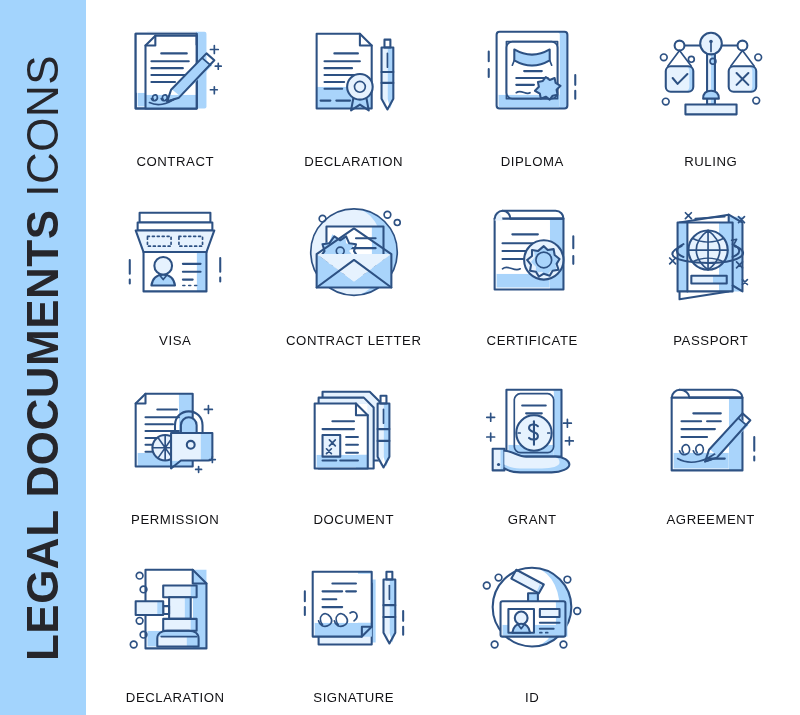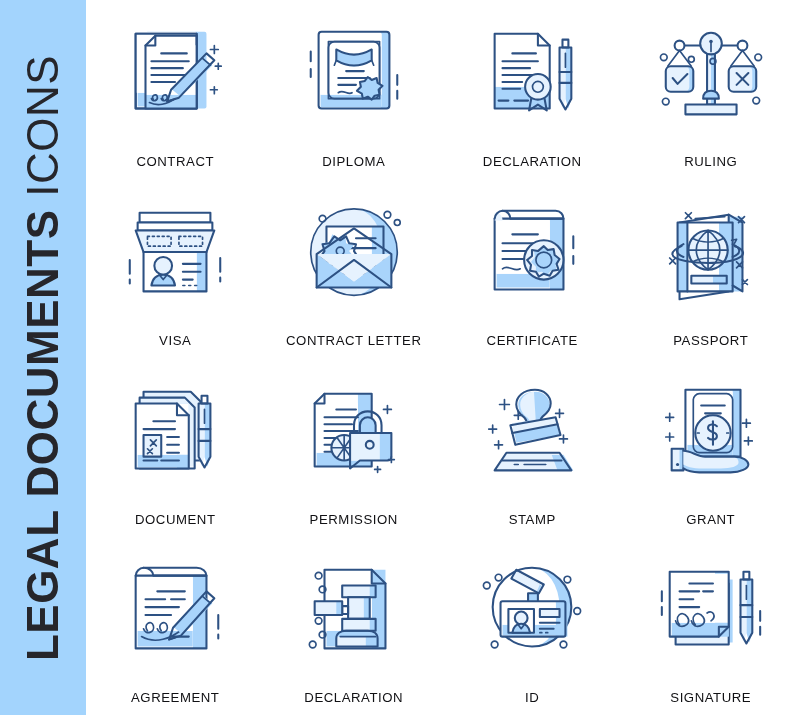--- a/index.html
+++ b/index.html
@@ -132,63 +132,63 @@
           <path class="s-thin" d="M52 85l6-2"></path>
           <path class="s-thin" d="M100 28v8M104 32h-8M104 46v6M107 49h-6M100 70v7M103 73h-7"></path>
         </svg>
       </div>
       <div class="cell-label">CONTRACT</div>
     </div>
 
     <div class="cell">
       <div class="icon-box">
         <svg viewBox="0 0 120 120">
-          <rect class="f-mid" x="24" y="14" width="72" height="78" rx="3"></rect>
-          <rect class="f-white" x="24" y="14" width="64" height="78" rx="3"></rect>
-          <rect class="f-mid" x="26" y="78" width="62" height="13"></rect>
-          <rect class="f-white" x="26" y="16" width="62" height="62"></rect>
-          <rect class="s" x="24" y="14" width="72" height="78" rx="3"></rect>
-          <path class="s-thin" d="M34 24h52v58H34z" stroke-dasharray="0"></path>
-          <path class="s-thin" d="M34 30c0-3 3-6 6-6h40c3 0 6 3 6 6v46c0 3-3 6-6 6H40c-3 0-6-3-6-6z"></path>
-          <path class="f-mid" d="M42 32c12 6 24 6 36 0v12c-12 7-24 7-36 0z"></path>
-          <path class="s" d="M42 32c12 7 24 7 36 0v11c-12 7-24 7-36 0z"></path>
-          <path class="s-thin" d="M42 43l-2 5M78 43l2 5"></path>
-          <path class="line" d="M52 54h18M44 61h32M44 68h18"></path>
-          <path class="s-thin" d="M44 76c5-4 10 3 14 0"></path>
-          <path class="f-mid" d="M74 60l4 3 5-2 1 5 5 3-4 4 1 5-5 1-3 4-4-3-5 2-1-5-5-3 4-4-1-5 5-1z"></path>
-          <path class="s" d="M74 60l4 3 5-2 1 5 5 3-4 4 1 5-5 1-3 4-4-3-5 2-1-5-5-3 4-4-1-5 5-1z"></path>
-          <path class="s" d="M16 34v10M16 52v8M104 58v10M104 74v8"></path>
-        </svg>
-      </div>
-      <div class="cell-label">DIPLOMA</div>
-    </div>
-
-    <div class="cell">
-      <div class="icon-box">
-        <svg viewBox="0 0 120 120">
           <path class="f-mid" d="M22 70h56v22H22z"></path>
           <path class="f-white" d="M22 16h44l12 12v42H22z"></path>
           <path class="s" d="M22 16h44l12 12v64H22z"></path>
           <path class="s" d="M66 16v12h12"></path>
           <path class="line" d="M40 36h24M30 44h36M30 51h28M30 58h36M30 65h20M30 72h18"></path>
           <path class="line" d="M26 84h10M42 84h14"></path>
           <path class="f-mid" d="M58 76l8-6 8 6-3 14-5-4-5 4z"></path>
           <path class="s" d="M60 78l-3 16 9-6 9 6-3-16"></path>
           <circle class="f-pale" cx="66" cy="70" r="13"></circle>
           <circle class="s" cx="66" cy="70" r="13"></circle>
           <circle class="s-thin" cx="66" cy="70" r="5.5"></circle>
           <path class="f-mid" d="M94 30h6v52l-3 10-3-10z"></path>
           <path class="f-pale" d="M88 30h6v52l-3 10-3-10z"></path>
           <path class="s" d="M88 30h12v52l-6 11-6-11z"></path>
           <path class="s" d="M88 55h12M88 66h12"></path>
           <path class="s" d="M91 22h6v8h-6z"></path>
           <path class="s-thin" d="M94 36v14"></path>
         </svg>
       </div>
       <div class="cell-label">DECLARATION</div>
+    </div>
+
+    <div class="cell">
+      <div class="icon-box">
+        <svg viewBox="0 0 120 120">
+          <rect class="f-mid" x="24" y="14" width="72" height="78" rx="3"></rect>
+          <rect class="f-white" x="24" y="14" width="64" height="78" rx="3"></rect>
+          <rect class="f-mid" x="26" y="78" width="62" height="13"></rect>
+          <rect class="f-white" x="26" y="16" width="62" height="62"></rect>
+          <rect class="s" x="24" y="14" width="72" height="78" rx="3"></rect>
+          <path class="s-thin" d="M34 24h52v58H34z" stroke-dasharray="0"></path>
+          <path class="s-thin" d="M34 30c0-3 3-6 6-6h40c3 0 6 3 6 6v46c0 3-3 6-6 6H40c-3 0-6-3-6-6z"></path>
+          <path class="f-mid" d="M42 32c12 6 24 6 36 0v12c-12 7-24 7-36 0z"></path>
+          <path class="s" d="M42 32c12 7 24 7 36 0v11c-12 7-24 7-36 0z"></path>
+          <path class="s-thin" d="M42 43l-2 5M78 43l2 5"></path>
+          <path class="line" d="M52 54h18M44 61h32M44 68h18"></path>
+          <path class="s-thin" d="M44 76c5-4 10 3 14 0"></path>
+          <path class="f-mid" d="M74 60l4 3 5-2 1 5 5 3-4 4 1 5-5 1-3 4-4-3-5 2-1-5-5-3 4-4-1-5 5-1z"></path>
+          <path class="s" d="M74 60l4 3 5-2 1 5 5 3-4 4 1 5-5 1-3 4-4-3-5 2-1-5-5-3 4-4-1-5 5-1z"></path>
+          <path class="s" d="M16 34v10M16 52v8M104 58v10M104 74v8"></path>
+        </svg>
+      </div>
+      <div class="cell-label">DIPLOMA</div>
     </div>
 
     <div class="cell">
       <div class="icon-box">
         <svg viewBox="0 0 120 120">
           <path class="f-mid" d="M56 30h8v58h-8z"></path>
           <path class="f-pale" d="M56 30h4v58h-4z"></path>
           <path class="s" d="M56 30h8v58h-8z"></path>
           <path class="s" d="M26 28h68"></path>
           <circle class="f-pale" cx="60" cy="26" r="11"></circle>
@@ -331,20 +331,49 @@
           <path class="s" d="M40 80h36v8H40z" rx="4"></path>
           <path class="s-thin" d="M34 16l6 6M40 16l-6 6M88 20l6 6M94 20l-6 6M18 62l6 6M24 62l-6 6M86 66l6 6M92 66l-6 6M92 84l5 5M97 84l-5 5"></path>
         </svg>
       </div>
       <div class="cell-label">PASSPORT</div>
     </div>
 
     <div class="cell">
       <div class="icon-box">
         <svg viewBox="0 0 120 120">
+          <path class="f-mid" d="M64 18h14v74H64z"></path>
+          <path class="f-white" d="M20 28h44v64H20z"></path>
+          <path class="f-mid" d="M22 78h56v14H22z"></path>
+          <path class="f-white" d="M22 28h42v50H22z"></path>
+          <path class="s" d="M20 28l10-10h48v74H20z"></path>
+          <path class="s" d="M30 18v10H20"></path>
+          <path class="line" d="M42 34h20M30 42h34M30 49h28M30 56h34M30 63h24M30 70h12M30 77h8"></path>
+          <circle class="f-pale" cx="50" cy="73" r="13"></circle>
+          <circle class="s" cx="50" cy="73" r="13"></circle>
+          <path class="s-thin" d="M50 61v24M38 73h24M43 63l14 20M57 63L43 83"></path>
+          <path class="s" d="M60 58v-8c0-8 6-14 14-14s14 6 14 14v8" fill="#ffffff"></path>
+          <path class="f-mid" d="M66 50c0-5 4-8 8-8s8 3 8 8v8h-6v-8c0-2-1-3-2-3s-2 1-2 3v8h-6z"></path>
+          <path class="s" d="M66 58v-8c0-5 4-8 8-8s8 3 8 8v8"></path>
+          <rect class="f-mid" x="82" y="58" width="16" height="28" rx="3"></rect>
+          <rect class="f-pale" x="56" y="58" width="26" height="28"></rect>
+          <path class="f-pale" d="M56 58h42v28H56z"></path>
+          <path class="f-mid" d="M86 58h12v28H86z"></path>
+          <path class="f-pale" d="M56 58h30v28H56z"></path>
+          <path class="s" d="M56 58h42v24a4 4 0 0 1-4 4H66l-10 8z"></path>
+          <circle class="s" cx="76" cy="70" r="4"></circle>
+          <path class="s-thin" d="M94 30v8M98 34h-8M98 82v6M101 85h-6M84 92v6M87 95h-6"></path>
+        </svg>
+      </div>
+      <div class="cell-label">PERMISSION</div>
+    </div>
+
+    <div class="cell">
+      <div class="icon-box">
+        <svg viewBox="0 0 120 120">
           <path class="f-pale" d="M28 16h48l10 10v60H28z"></path>
           <path class="s" d="M28 16h48l10 10v60H28z"></path>
           <path class="f-pale" d="M24 22h46l10 10v60H24z"></path>
           <path class="s" d="M24 22h46l10 10v62H24z"></path>
           <path class="f-mid" d="M62 28h12v66H62z"></path>
           <path class="f-white" d="M20 28h42v66H20z"></path>
           <path class="f-mid" d="M22 80h52v13H22z"></path>
           <path class="f-white" d="M20 28h54v52H20z"></path>
           <path class="s" d="M20 28h42l12 12v54H20z"></path>
           <path class="s" d="M62 28v12h12"></path>
@@ -358,69 +387,20 @@
           <path class="f-pale" d="M84 28h6v54l-3 10-3-10z"></path>
           <path class="s" d="M84 28h12v54l-6 11-6-11z"></path>
           <path class="s" d="M84 54h12M84 66h12"></path>
           <path class="s" d="M87 20h6v8h-6z"></path>
           <path class="s-thin" d="M90 34v14"></path>
         </svg>
       </div>
       <div class="cell-label">DOCUMENT</div>
     </div>
 
-    <div class="cell">
-      <div class="icon-box">
-        <svg viewBox="0 0 120 120">
-          <path class="f-mid" d="M64 18h14v74H64z"></path>
-          <path class="f-white" d="M20 28h44v64H20z"></path>
-          <path class="f-mid" d="M22 78h56v14H22z"></path>
-          <path class="f-white" d="M22 28h42v50H22z"></path>
-          <path class="s" d="M20 28l10-10h48v74H20z"></path>
-          <path class="s" d="M30 18v10H20"></path>
-          <path class="line" d="M42 34h20M30 42h34M30 49h28M30 56h34M30 63h24M30 70h12M30 77h8"></path>
-          <circle class="f-pale" cx="50" cy="73" r="13"></circle>
-          <circle class="s" cx="50" cy="73" r="13"></circle>
-          <path class="s-thin" d="M50 61v24M38 73h24M43 63l14 20M57 63L43 83"></path>
-          <path class="s" d="M60 58v-8c0-8 6-14 14-14s14 6 14 14v8" fill="#ffffff"></path>
-          <path class="f-mid" d="M66 50c0-5 4-8 8-8s8 3 8 8v8h-6v-8c0-2-1-3-2-3s-2 1-2 3v8h-6z"></path>
-          <path class="s" d="M66 58v-8c0-5 4-8 8-8s8 3 8 8v8"></path>
-          <rect class="f-mid" x="82" y="58" width="16" height="28" rx="3"></rect>
-          <rect class="f-pale" x="56" y="58" width="26" height="28"></rect>
-          <path class="f-pale" d="M56 58h42v28H56z"></path>
-          <path class="f-mid" d="M86 58h12v28H86z"></path>
-          <path class="f-pale" d="M56 58h30v28H56z"></path>
-          <path class="s" d="M56 58h42v24a4 4 0 0 1-4 4H66l-10 8z"></path>
-          <circle class="s" cx="76" cy="70" r="4"></circle>
-          <path class="s-thin" d="M94 30v8M98 34h-8M98 82v6M101 85h-6M84 92v6M87 95h-6"></path>
-        </svg>
-      </div>
-      <div class="cell-label">PERMISSION</div>
-    </div>
-
-    <div class="cell">
-      <div class="icon-box">
-        <svg viewBox="0 0 120 120">
-          <path class="f-mid" d="M64 16c8 0 14 6 14 13 0 6-4 9-7 12-2 2-3 4-3 7l-12 2c0-4-1-6-3-8-4-3-7-7-7-13 0-7 6-13 18-13z"></path>
-          <path class="f-pale" d="M62 16c-9 1-14 7-14 13 0 6 3 10 7 13 2 2 3 4 3 7l6-1z"></path>
-          <path class="s" d="M63 14c9 0 16 6 16 14 0 6-4 10-8 13-2 2-3 4-3 7l-13 2c0-4-1-6-3-8-4-3-8-7-8-13 0-8 7-15 19-15z"></path>
-          <path class="f-mid" d="M40 48l44-6 4 18-44 8z"></path>
-          <path class="f-pale" d="M40 48l44-6 2 8-45 7z"></path>
-          <path class="s" d="M38 50l46-8 5 18-46 10z"></path>
-          <path class="s" d="M40 58l46-9"></path>
-          <path class="f-mid" d="M24 96l10-16h58l10 16z"></path>
-          <path class="f-pale" d="M24 96l10-16h46l6 16z"></path>
-          <path class="s" d="M22 96l12-18h54l12 18z"></path>
-          <path class="s" d="M30 86h60"></path>
-          <path class="s-thin" d="M42 90h4M52 90h22"></path>
-          <path class="s-thin" d="M32 24v10M27 29h10M46 36v8M42 40h8M20 50v8M16 54h8M26 66v8M22 70h8M88 34v8M84 38h8M92 60v8M88 64h8"></path>
-        </svg>
-      </div>
-      <div class="cell-label">STAMP</div>
-    </div>
 
     <div class="cell">
       <div class="icon-box">
         <svg viewBox="0 0 120 120">
           <path class="f-mid" d="M34 14h56v68H34z"></path>
           <path class="f-white" d="M34 14h48v68H34z"></path>
           <path class="f-mid" d="M36 70h46v11H36z"></path>
           <path class="f-white" d="M36 16h46v54H36z"></path>
           <path class="s" d="M34 14h56v68H34z"></path>
           <path class="s-thin" d="M42 24c0-3 3-6 6-6h28c3 0 6 3 6 6v48c0 3-3 6-6 6H48c-3 0-6-3-6-6z"></path>
@@ -496,20 +476,48 @@
           <path class="s" d="M42 86c0-5 4-8 10-8h22c6 0 10 3 10 8v8H42z"></path>
           <path class="s-thin" d="M46 84h36"></path>
           <circle class="s-thin" cx="24" cy="22" r="3.4"></circle>
           <circle class="s-thin" cx="28" cy="36" r="3.4"></circle>
           <circle class="s-thin" cx="24" cy="68" r="3.4"></circle>
           <circle class="s-thin" cx="28" cy="82" r="3.4"></circle>
           <circle class="s-thin" cx="18" cy="92" r="3.4"></circle>
         </svg>
       </div>
       <div class="cell-label">DECLARATION</div>
+    </div>
+
+    <div class="cell">
+      <div class="icon-box">
+        <svg viewBox="0 0 120 120">
+          <path class="f-mid" d="M30 26h52v64H30z"></path>
+          <path class="f-pale" d="M24 30h54v62H24z"></path>
+          <path class="s" d="M24 30h54v62H24z"></path>
+          <path class="f-mid" d="M64 18h14v66H64z"></path>
+          <path class="f-white" d="M18 18h46v66H18z"></path>
+          <path class="f-mid" d="M20 70h58v14H20z"></path>
+          <path class="f-white" d="M20 20h58v50H20z"></path>
+          <path class="s" d="M18 18h60v56l-10 10H18z"></path>
+          <path class="s" d="M68 84V74h10"></path>
+          <path class="line" d="M38 30h24M28 38h20M52 38h10M28 46h14M28 54h20"></path>
+          <path class="s-thin" d="M28 72c-6-8 2-16 8-8 6 9-10 14-12 4" stroke-width="2"></path>
+          <path class="s-thin" d="M44 72c-6-8 2-16 8-8 6 9-10 14-12 4" stroke-width="2"></path>
+          <path class="s-thin" d="M56 60c6-4 10 4 4 8"></path>
+          <path class="f-mid" d="M96 26h6v54l-3 10-3-10z"></path>
+          <path class="f-pale" d="M90 26h6v54l-3 10-3-10z"></path>
+          <path class="s" d="M90 26h12v54l-6 11-6-11z"></path>
+          <path class="s" d="M90 52h12M90 64h12"></path>
+          <path class="s" d="M93 18h6v8h-6z"></path>
+          <path class="s-thin" d="M96 32v14"></path>
+          <path class="s" d="M10 38v10M10 54v8M110 58v10M110 74v8"></path>
+        </svg>
+      </div>
+      <div class="cell-label">SIGNATURE</div>
     </div>
 
     <div class="cell">
       <div class="icon-box">
         <svg viewBox="0 0 120 120">
           <circle class="f-white" cx="60" cy="54" r="40"></circle>
           <path class="f-mid" d="M60 14a40 40 0 0 1 0 80 28 40 0 0 0 0-80z"></path>
           <circle class="s" cx="60" cy="54" r="40"></circle>
           <path class="f-mid" d="M44 18l26 14-4 8-26-14z"></path>
           <path class="f-pale" d="M44 18l24 13-3 7-25-13z"></path>
@@ -537,43 +545,15 @@
           <circle class="s-thin" cx="14" cy="32" r="3.4"></circle>
           <circle class="s-thin" cx="96" cy="26" r="3.4"></circle>
           <circle class="s-thin" cx="106" cy="58" r="3.4"></circle>
           <circle class="s-thin" cx="22" cy="92" r="3.4"></circle>
           <circle class="s-thin" cx="92" cy="92" r="3.4"></circle>
         </svg>
       </div>
       <div class="cell-label">ID</div>
     </div>
 
-    <div class="cell">
-      <div class="icon-box">
-        <svg viewBox="0 0 120 120">
-          <path class="f-mid" d="M30 26h52v64H30z"></path>
-          <path class="f-pale" d="M24 30h54v62H24z"></path>
-          <path class="s" d="M24 30h54v62H24z"></path>
-          <path class="f-mid" d="M64 18h14v66H64z"></path>
-          <path class="f-white" d="M18 18h46v66H18z"></path>
-          <path class="f-mid" d="M20 70h58v14H20z"></path>
-          <path class="f-white" d="M20 20h58v50H20z"></path>
-          <path class="s" d="M18 18h60v56l-10 10H18z"></path>
-          <path class="s" d="M68 84V74h10"></path>
-          <path class="line" d="M38 30h24M28 38h20M52 38h10M28 46h14M28 54h20"></path>
-          <path class="s-thin" d="M28 72c-6-8 2-16 8-8 6 9-10 14-12 4" stroke-width="2"></path>
-          <path class="s-thin" d="M44 72c-6-8 2-16 8-8 6 9-10 14-12 4" stroke-width="2"></path>
-          <path class="s-thin" d="M56 60c6-4 10 4 4 8"></path>
-          <path class="f-mid" d="M96 26h6v54l-3 10-3-10z"></path>
-          <path class="f-pale" d="M90 26h6v54l-3 10-3-10z"></path>
-          <path class="s" d="M90 26h12v54l-6 11-6-11z"></path>
-          <path class="s" d="M90 52h12M90 64h12"></path>
-          <path class="s" d="M93 18h6v8h-6z"></path>
-          <path class="s-thin" d="M96 32v14"></path>
-          <path class="s" d="M10 38v10M10 54v8M110 58v10M110 74v8"></path>
-        </svg>
-      </div>
-      <div class="cell-label">SIGNATURE</div>
-    </div>
-
   </div>
   </div>
 </div>
 
 </body></html>

